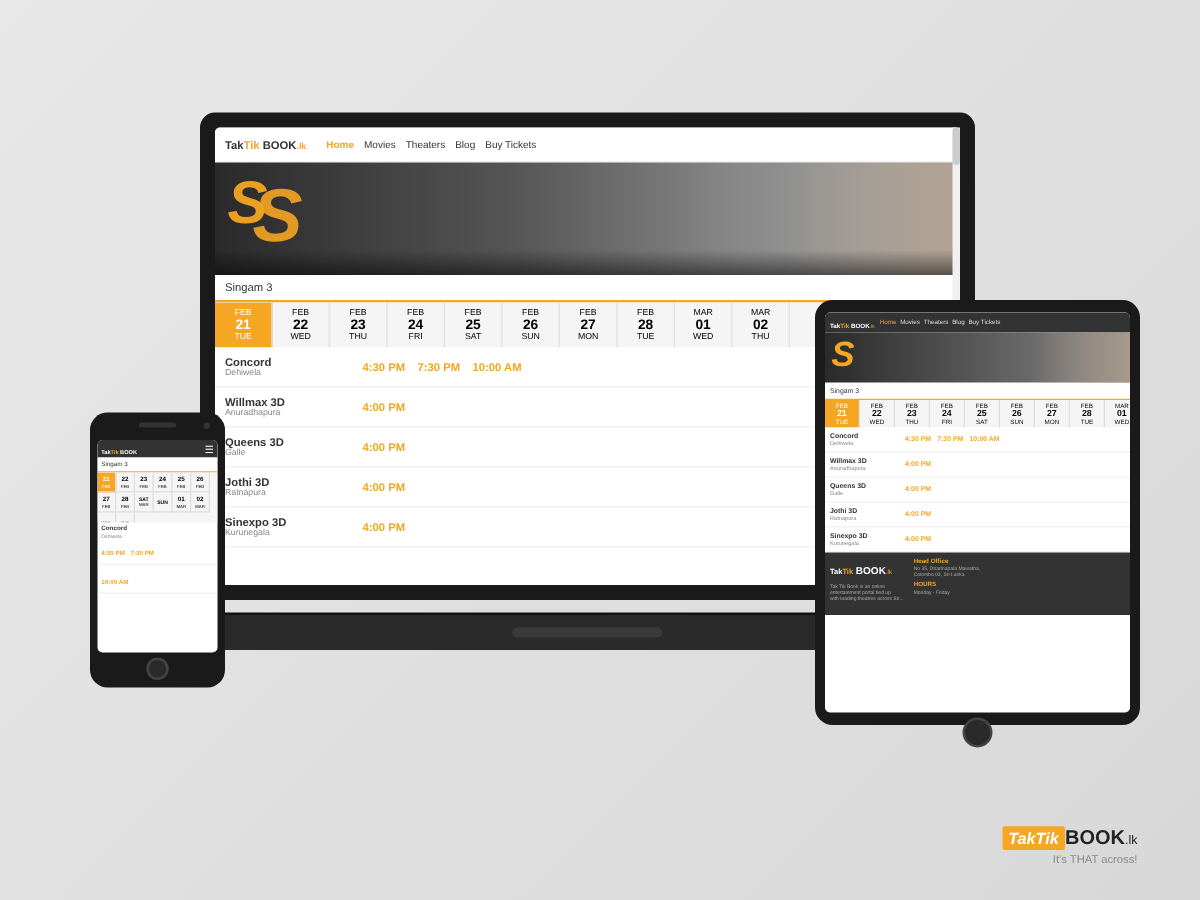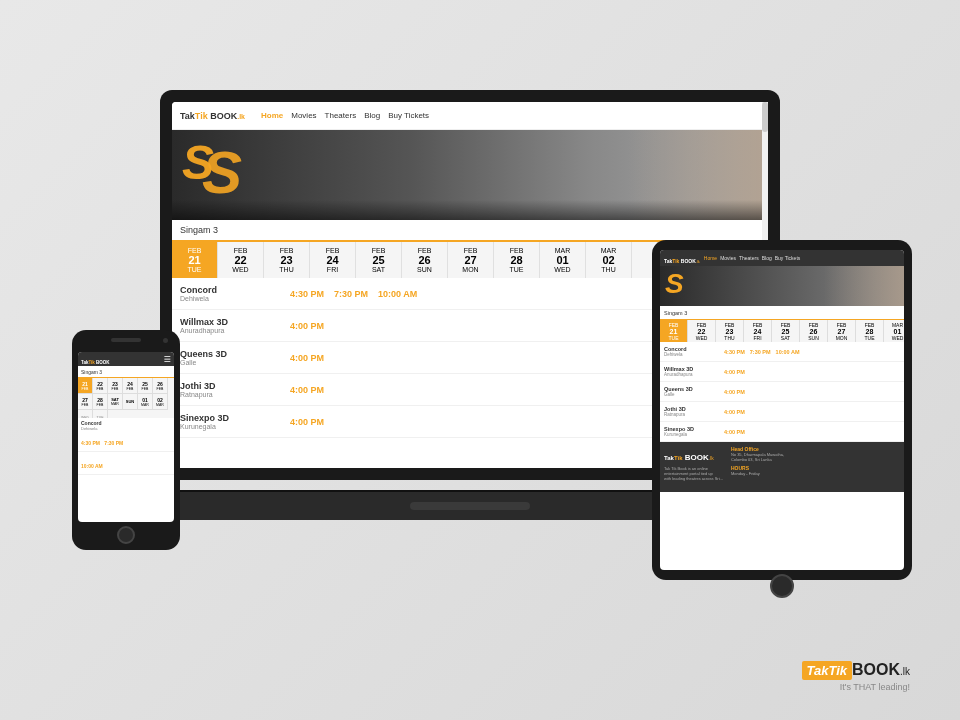--- a/index.html
+++ b/index.html
@@ -801,14 +801,14 @@
 
 <div class="brand-logo">
   <div style="display:flex;align-items:baseline;">
     <div class="brand-logo-box">
       <span class="brand-tak">Tak</span>
         <span class="brand-tik">Tik</span>
     </div>
     <span class="brand-book"> BOOK</span>
       <span class="brand-lk">.lk</span>
   </div>
-  <span class="brand-tagline">It's THAT leading!</span>
+  <span class="brand-tagline">It's THAT across!</span>
 </div>
 
 </body></html>

